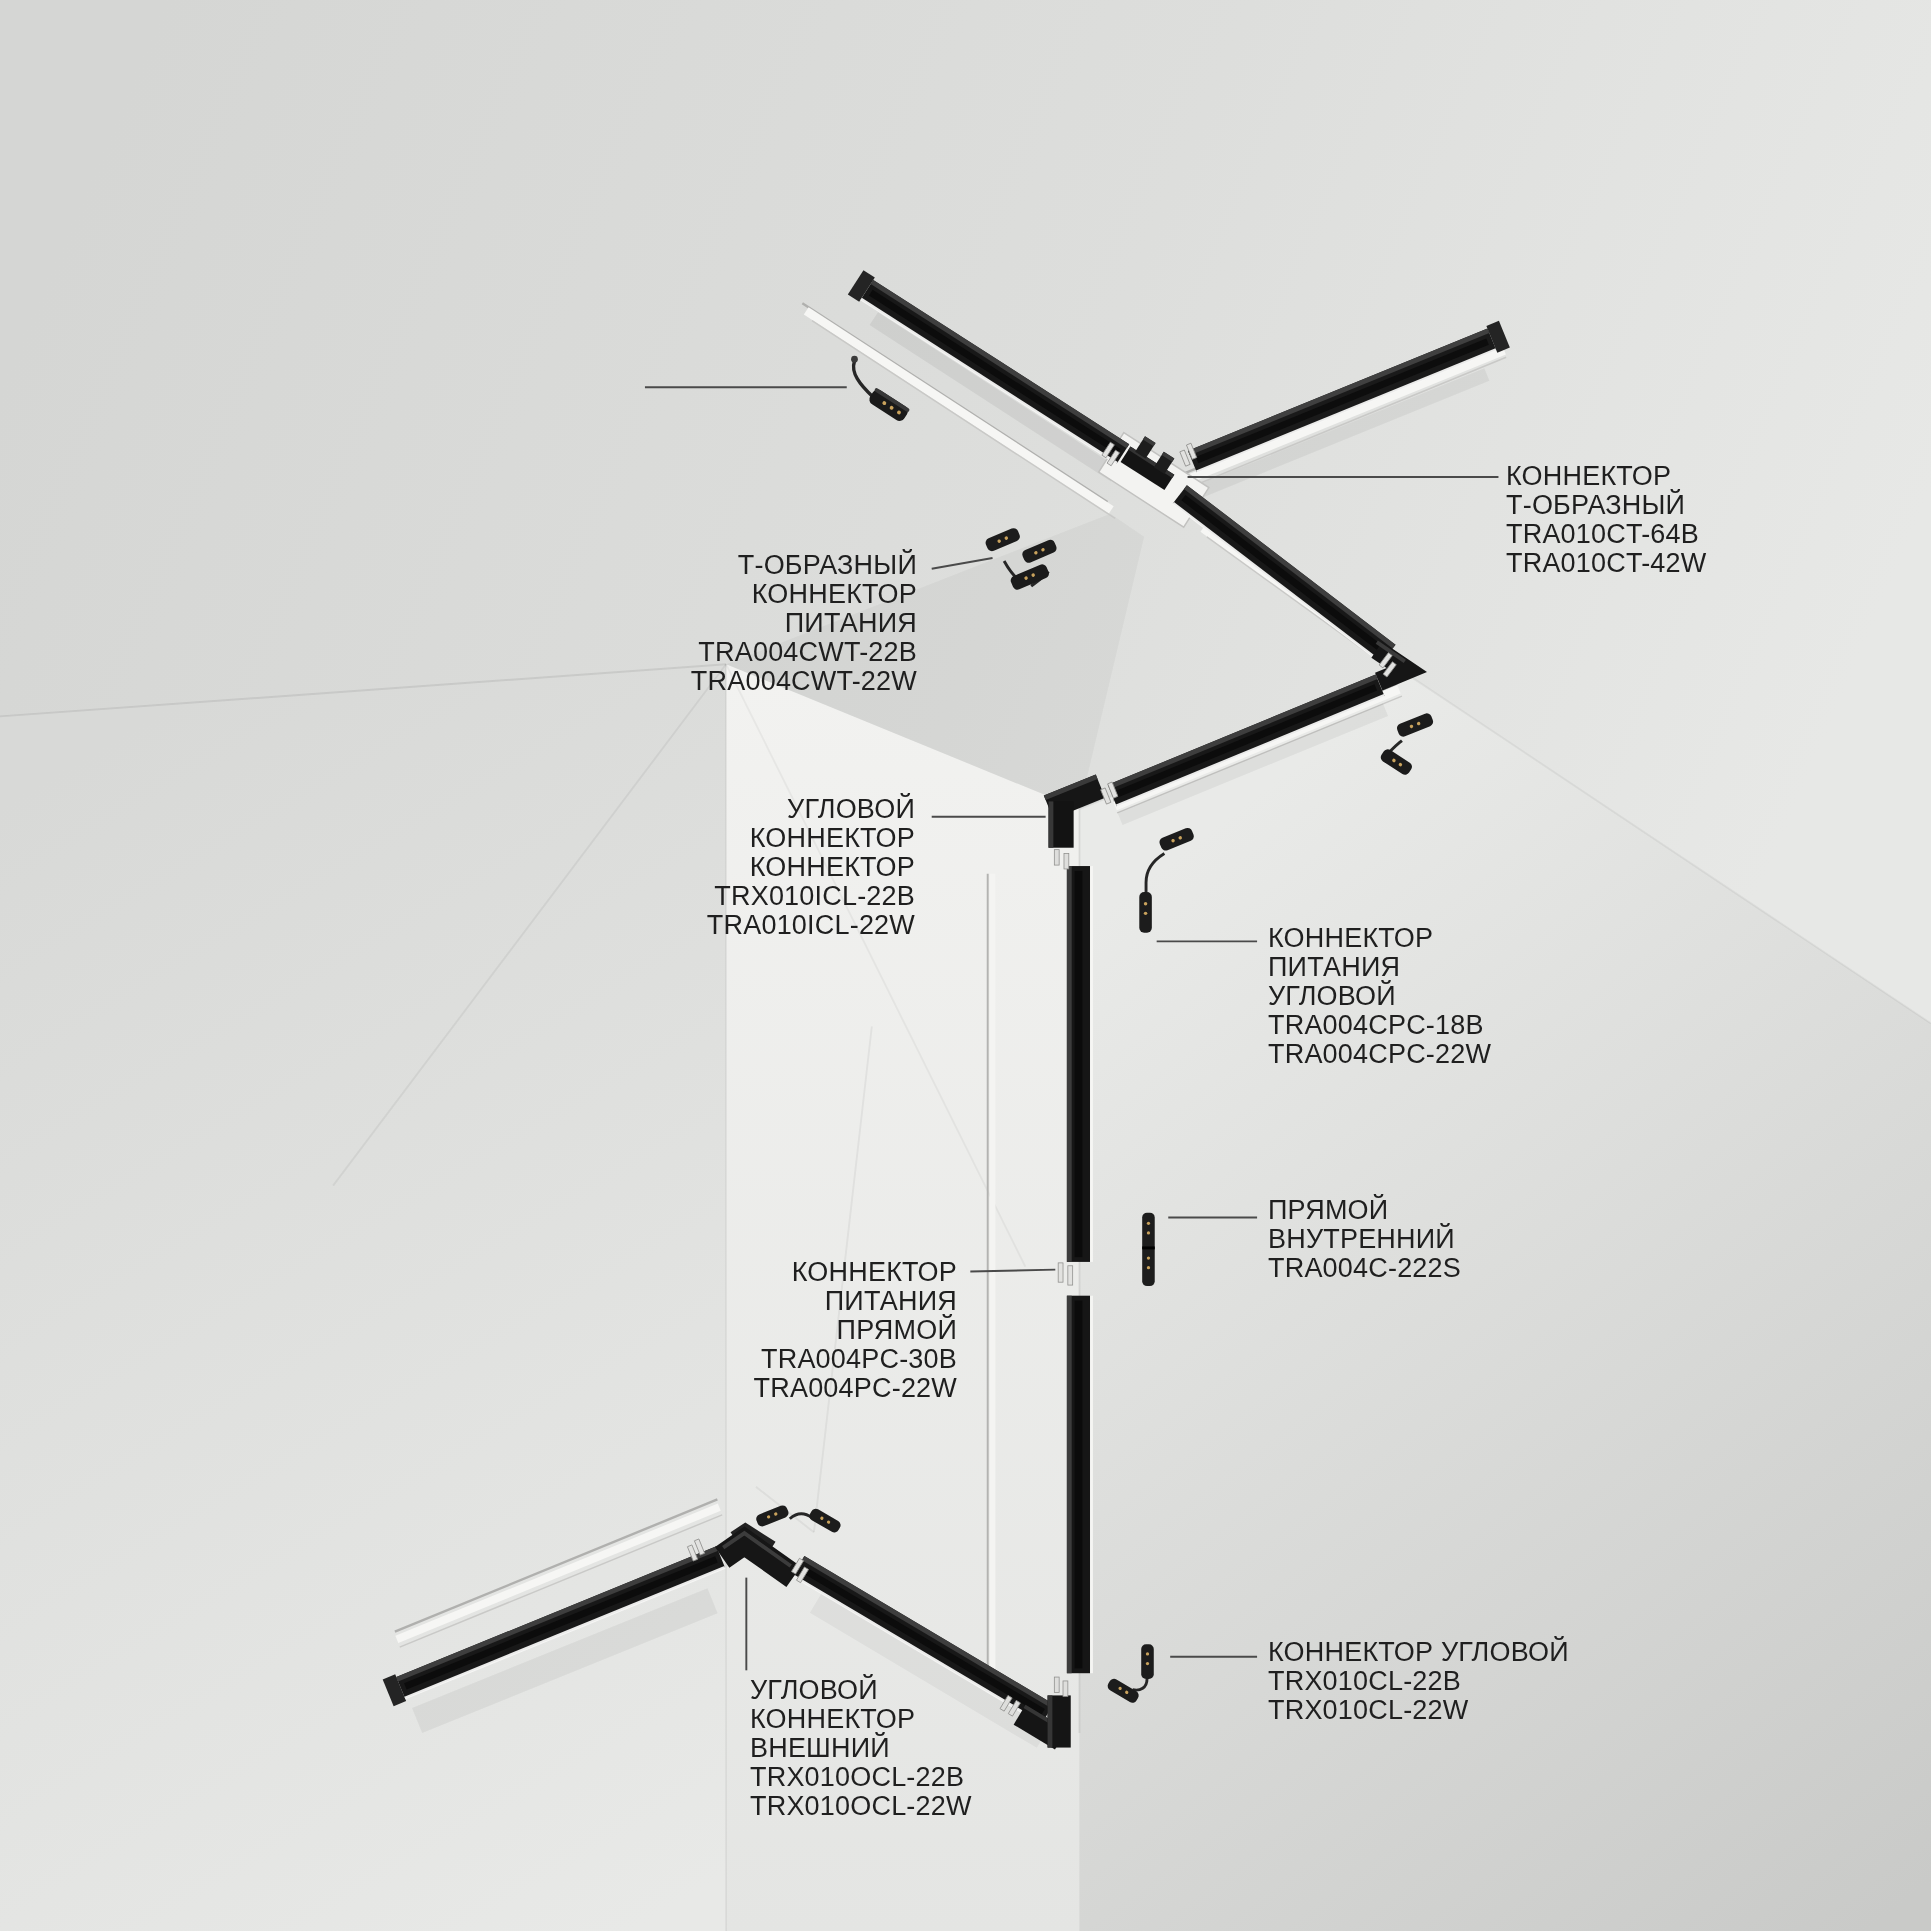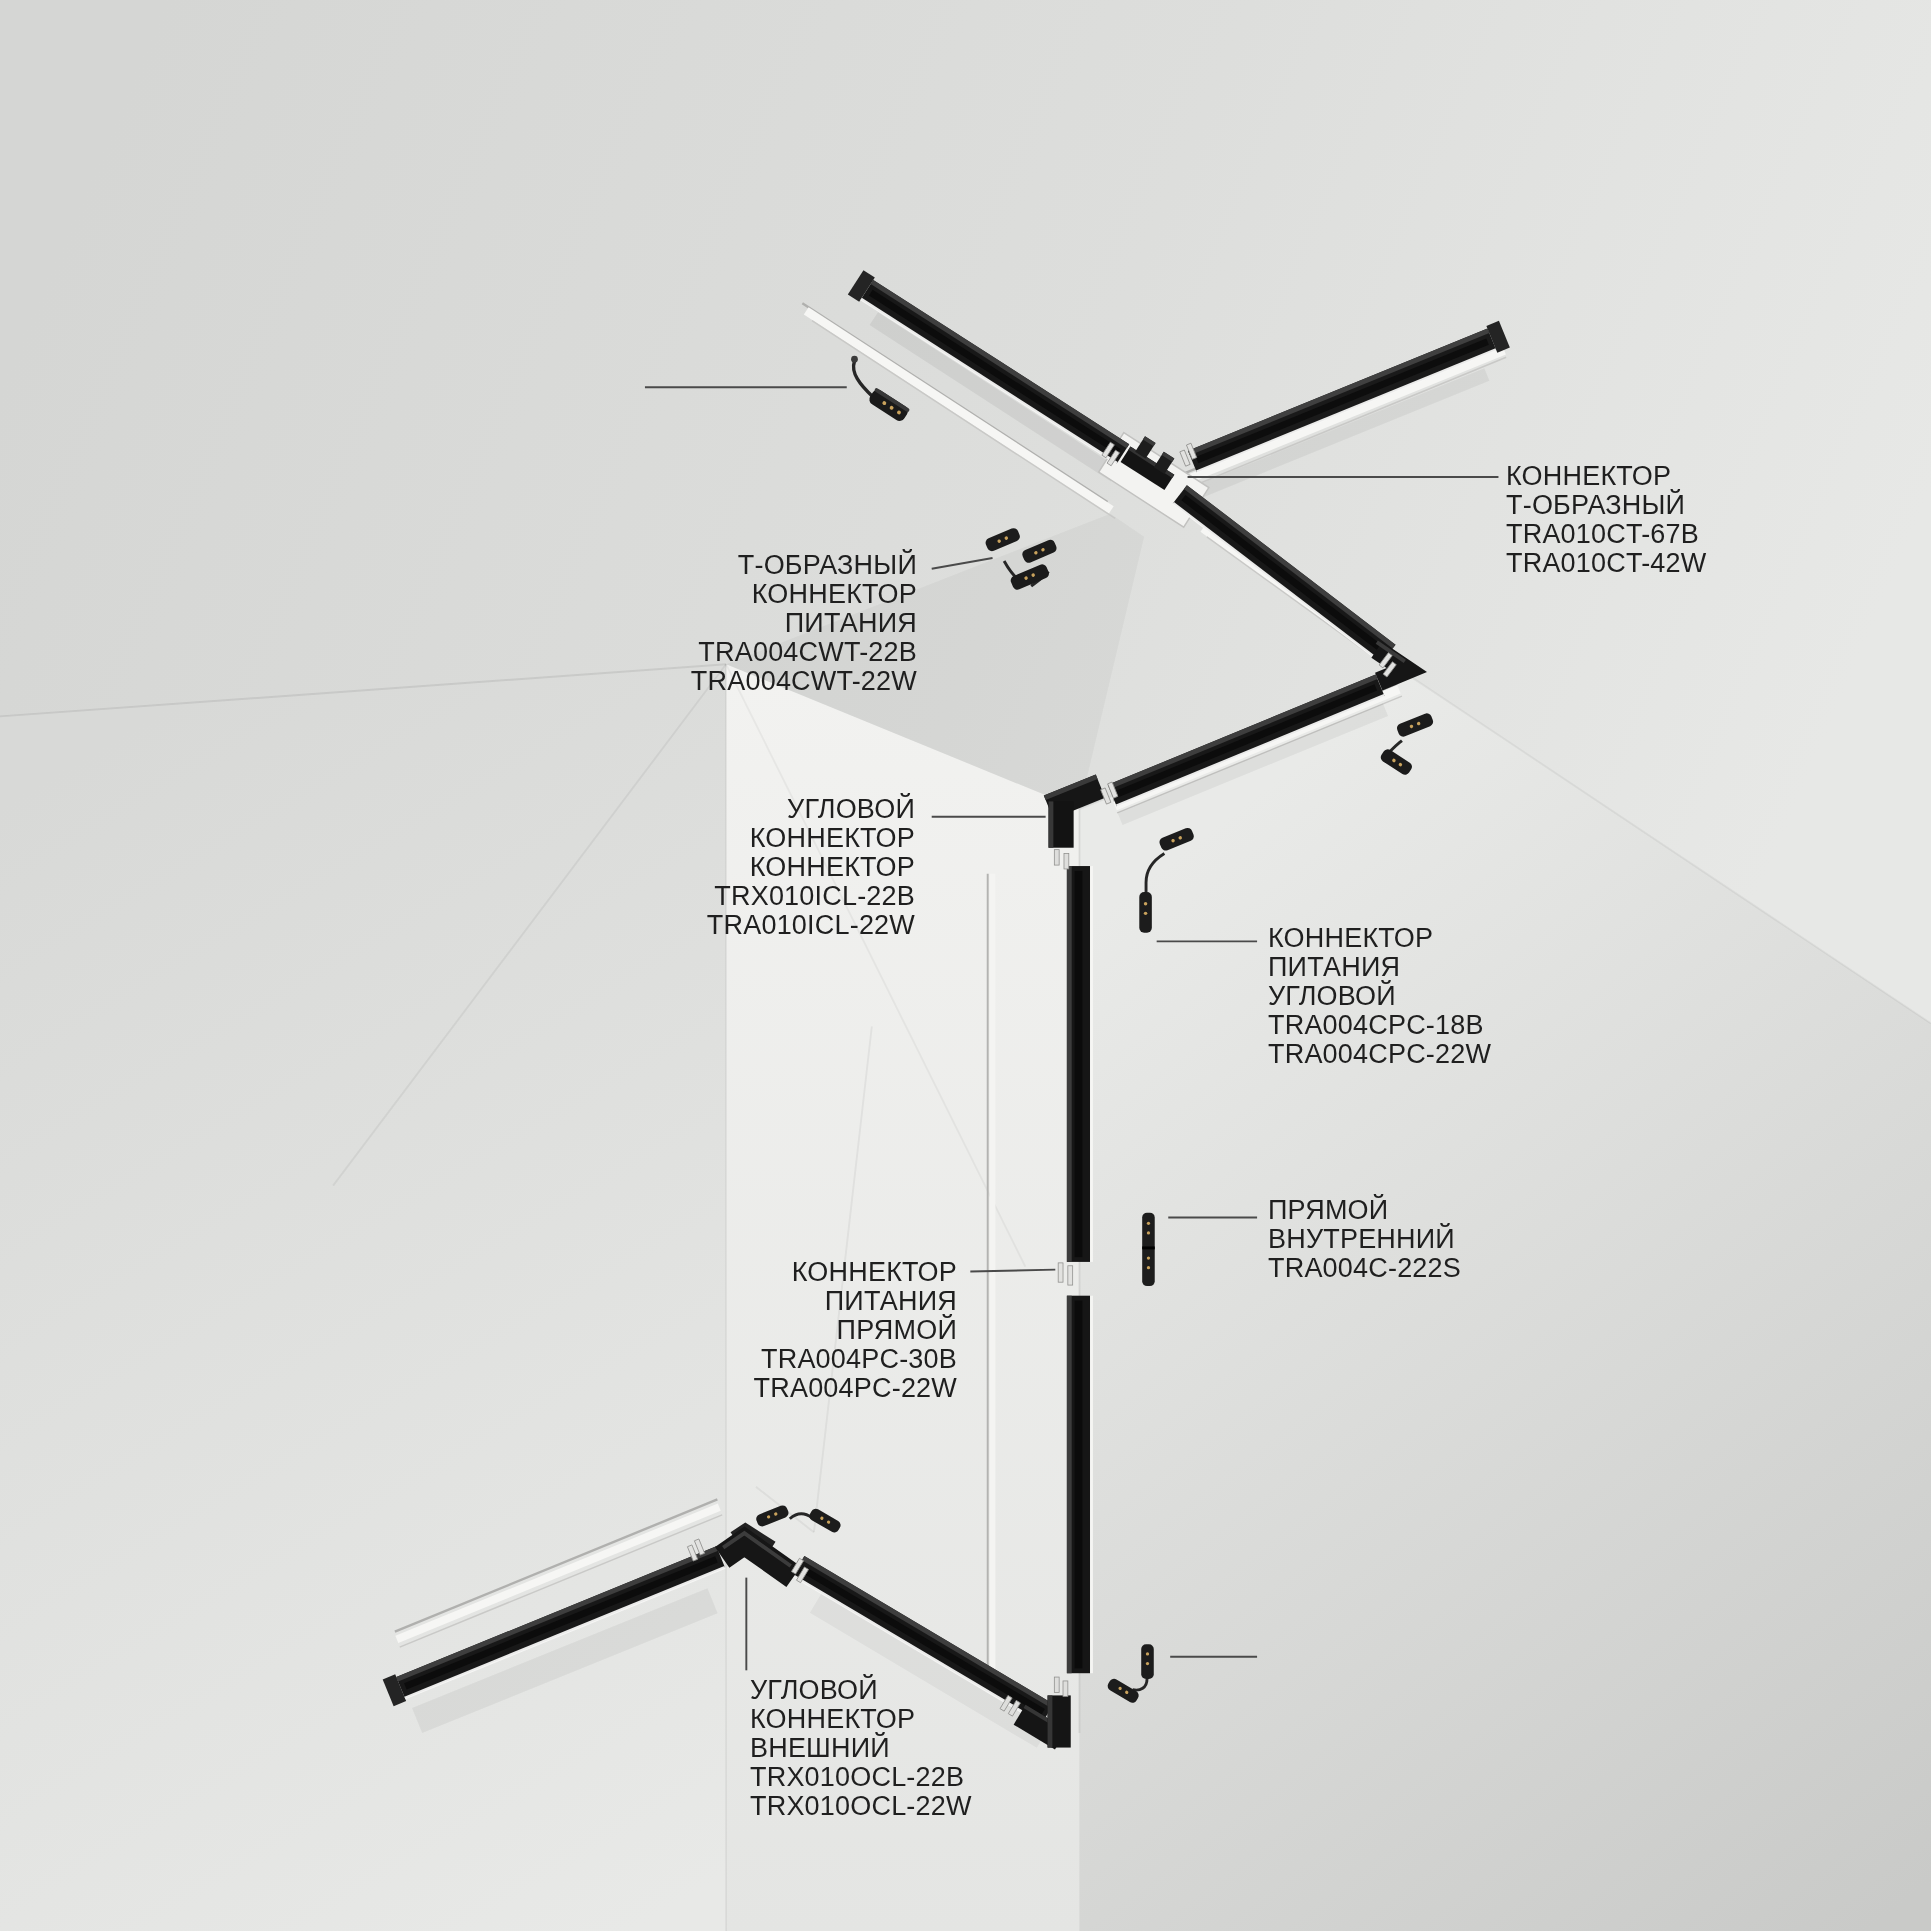--- a/index.html
+++ b/index.html
@@ -332,21 +332,21 @@
     <div>Т-ОБРАЗНЫЙ</div>
     <div>КОННЕКТОР</div>
     <div>ПИТАНИЯ</div>
     <div>TRA004CWT-22B</div>
     <div>TRA004CWT-22W</div>
   </div>
 
   <div class="label" style="left:1506px;top:462px">
     <div>КОННЕКТОР</div>
     <div>Т-ОБРАЗНЫЙ</div>
-    <div>TRA010CT-67B</div>
+    <div>TRA010CT-64B</div>
     <div>TRA010CT-42W</div>
   </div>
 
   <div class="label al-r" style="right:1016px;top:795px">
     <div>УГЛОВОЙ</div>
     <div>КОННЕКТОР</div>
     <div>КОННЕКТОР</div>
     <div>TRX010ICL-22B</div>
     <div>TRA010ICL-22W</div>
   </div>
@@ -374,15 +374,20 @@
   </div>
 
   <div class="label" style="left:750px;top:1676px">
     <div>УГЛОВОЙ</div>
     <div>КОННЕКТОР</div>
     <div>ВНЕШНИЙ</div>
     <div>TRX010OCL-22B</div>
     <div>TRX010OCL-22W</div>
   </div>
 
+  <div class="label" style="left:1268px;top:1638px">
+    <div>КОННЕКТОР УГЛОВОЙ</div>
+    <div>TRX010CL-22B</div>
+    <div>TRX010CL-22W</div>
+  </div>
 
 </div>
 
 
 </body></html>

